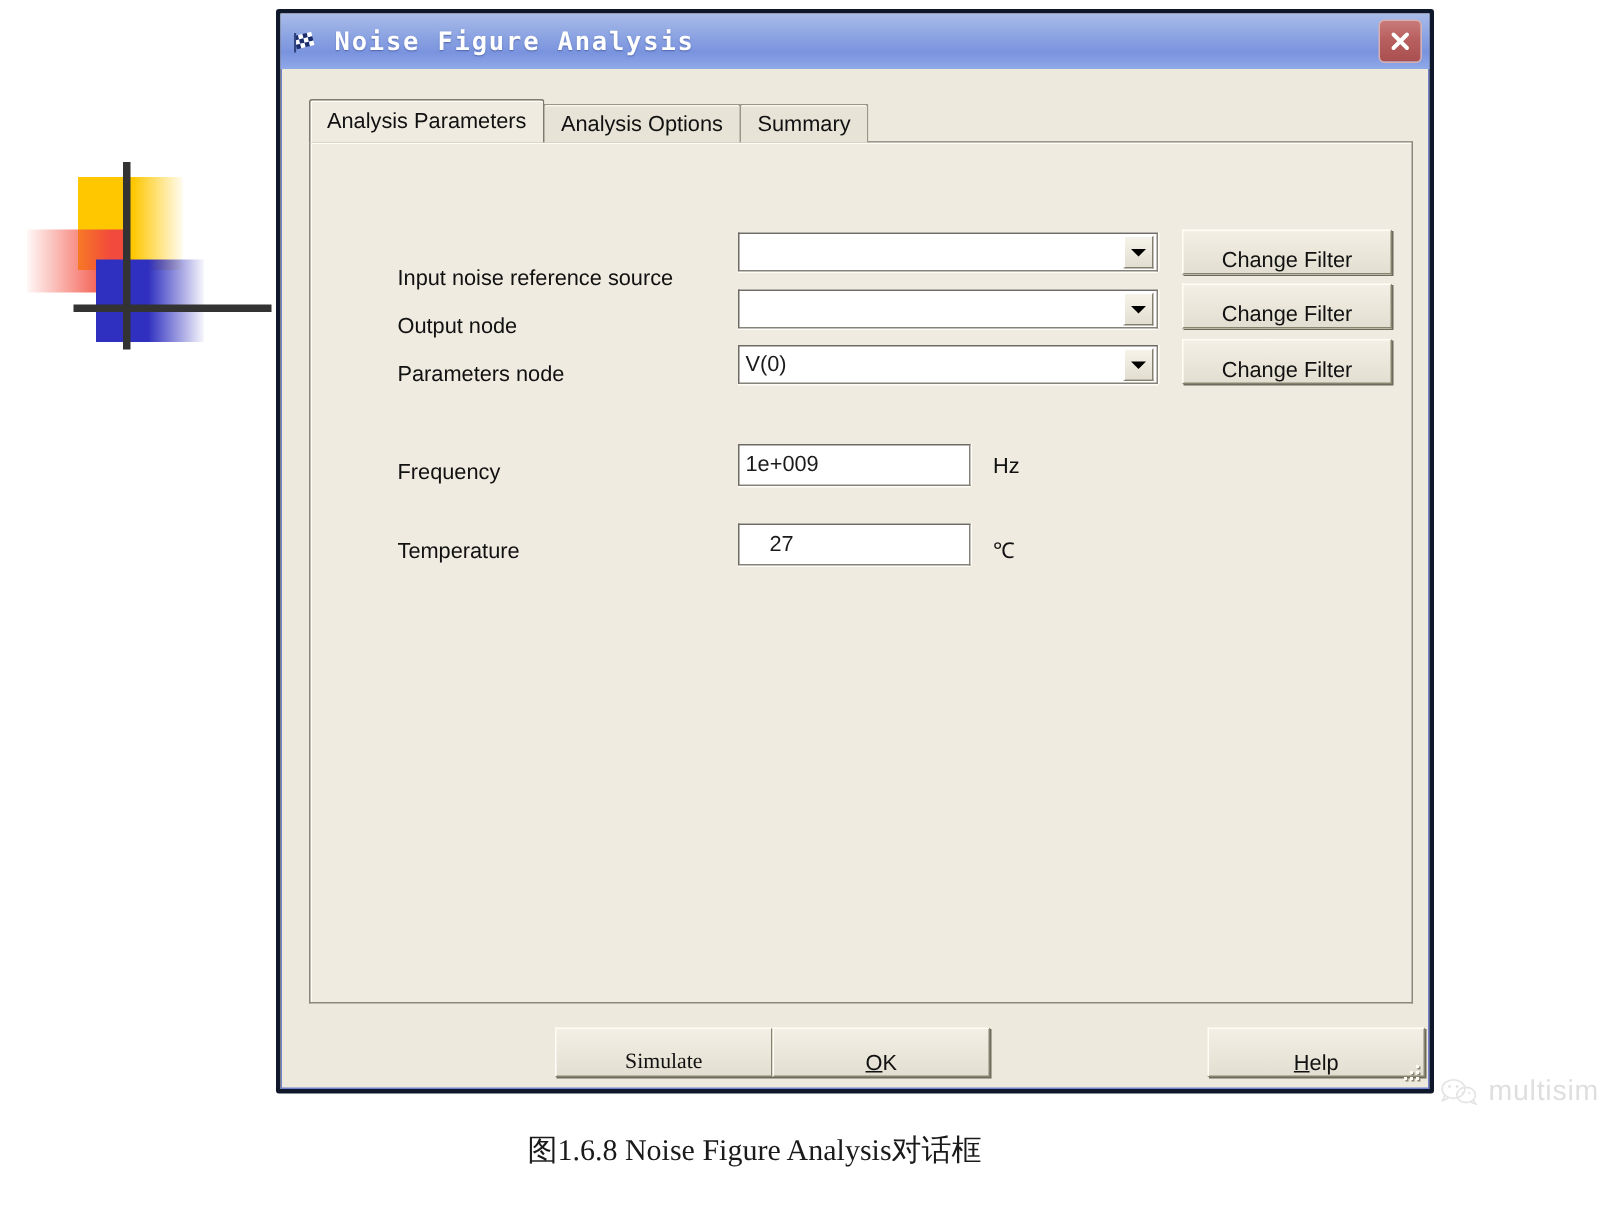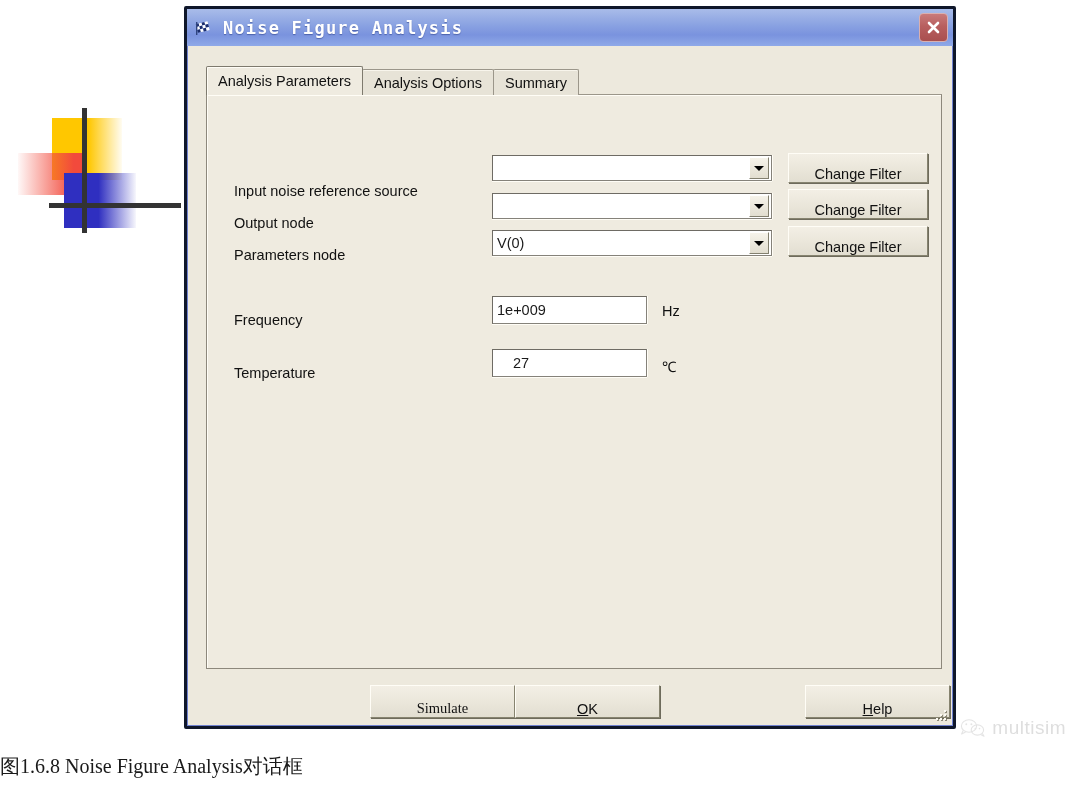--- a/index.html
+++ b/index.html
@@ -166,22 +166,23 @@
     border: 1px solid #8d887c;
     border-top-color: #9b968a;
     box-sizing: border-box;
     box-shadow: inset 1px 1px 0 #fffdf6;
   }
 
   
   .field-row {
     position: absolute;
     display: flex;
-    align-items: flex-end;
+    align-items: center;
     height: 26px;
+    margin-left: 31px;
   }
   .field-label {
     font-size: 14.5px;
     color: #111;
     white-space: nowrap;
   }
 
   
   .combo {
     position: absolute;
@@ -304,21 +305,21 @@
     background: #fdfbf4;
     box-shadow: 1px 1px 0 #8c8979;
   }
 
   
   .caption {
     position: absolute;
     left: 0;
     top: 753px;
     width: 1006px;
-    text-align: left;
+    text-align: center;
     font-family: "Liberation Serif", serif;
     font-size: 20px;
     color: #1a1a1a;
   }
 
   
   .watermark {
     position: absolute;
     right: 14px;
     top: 717px;

